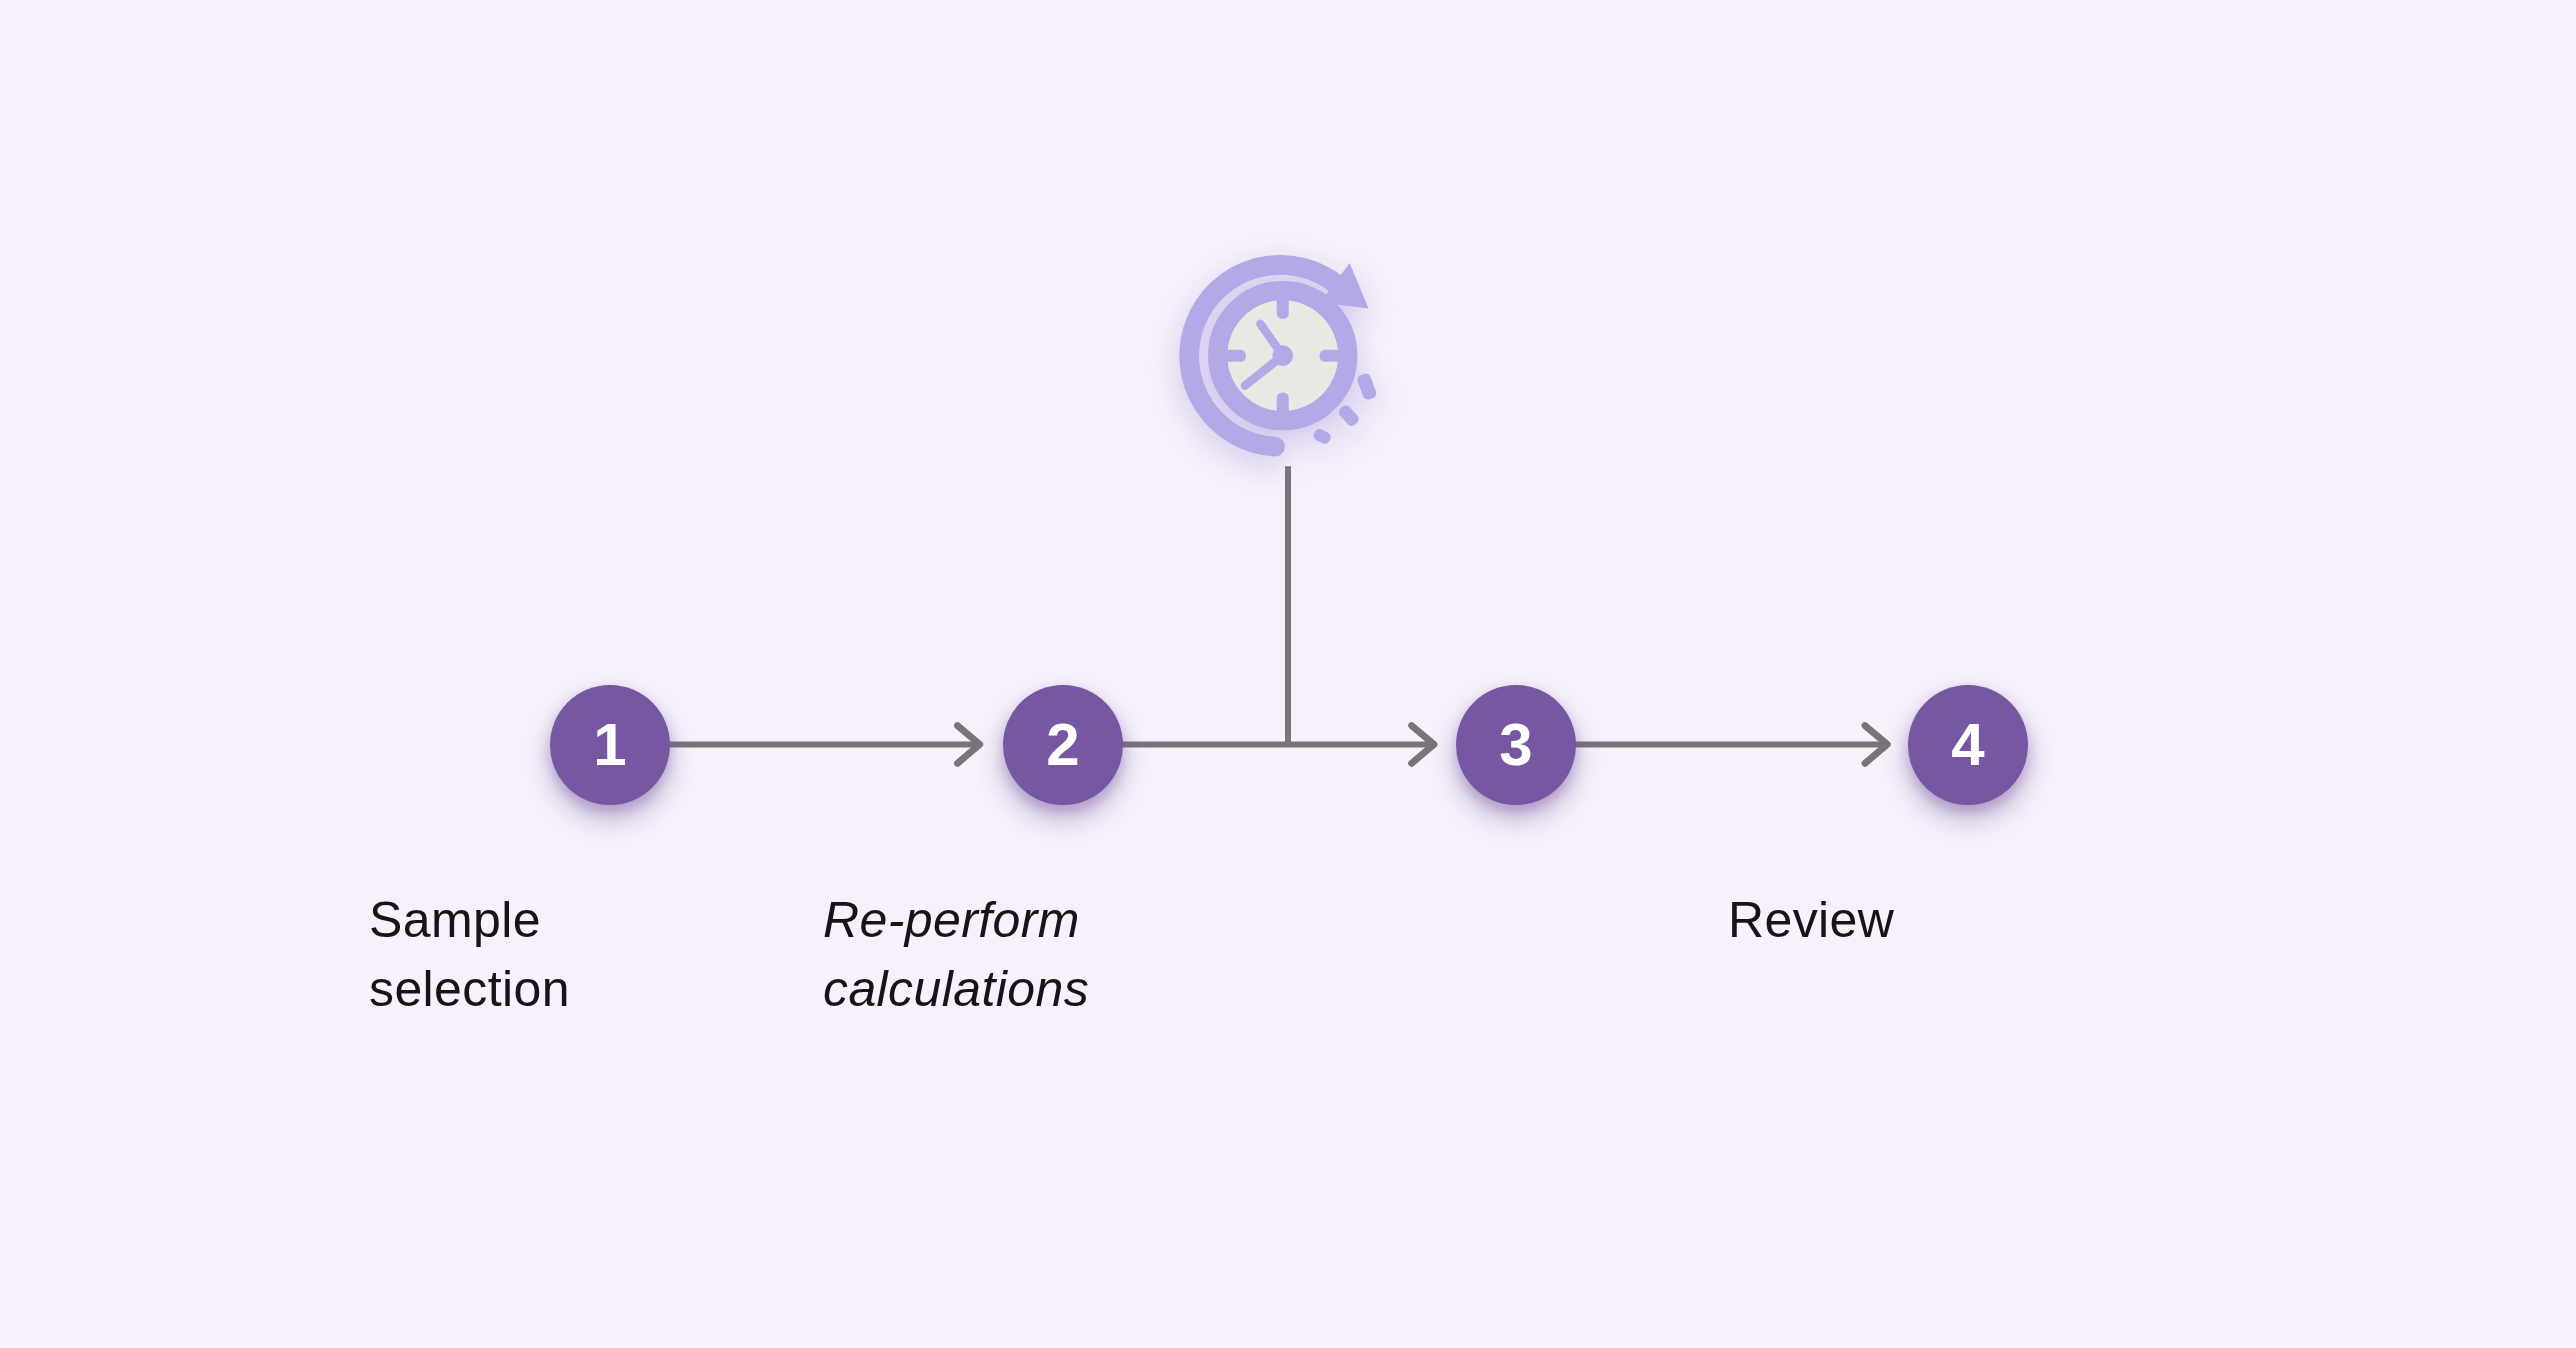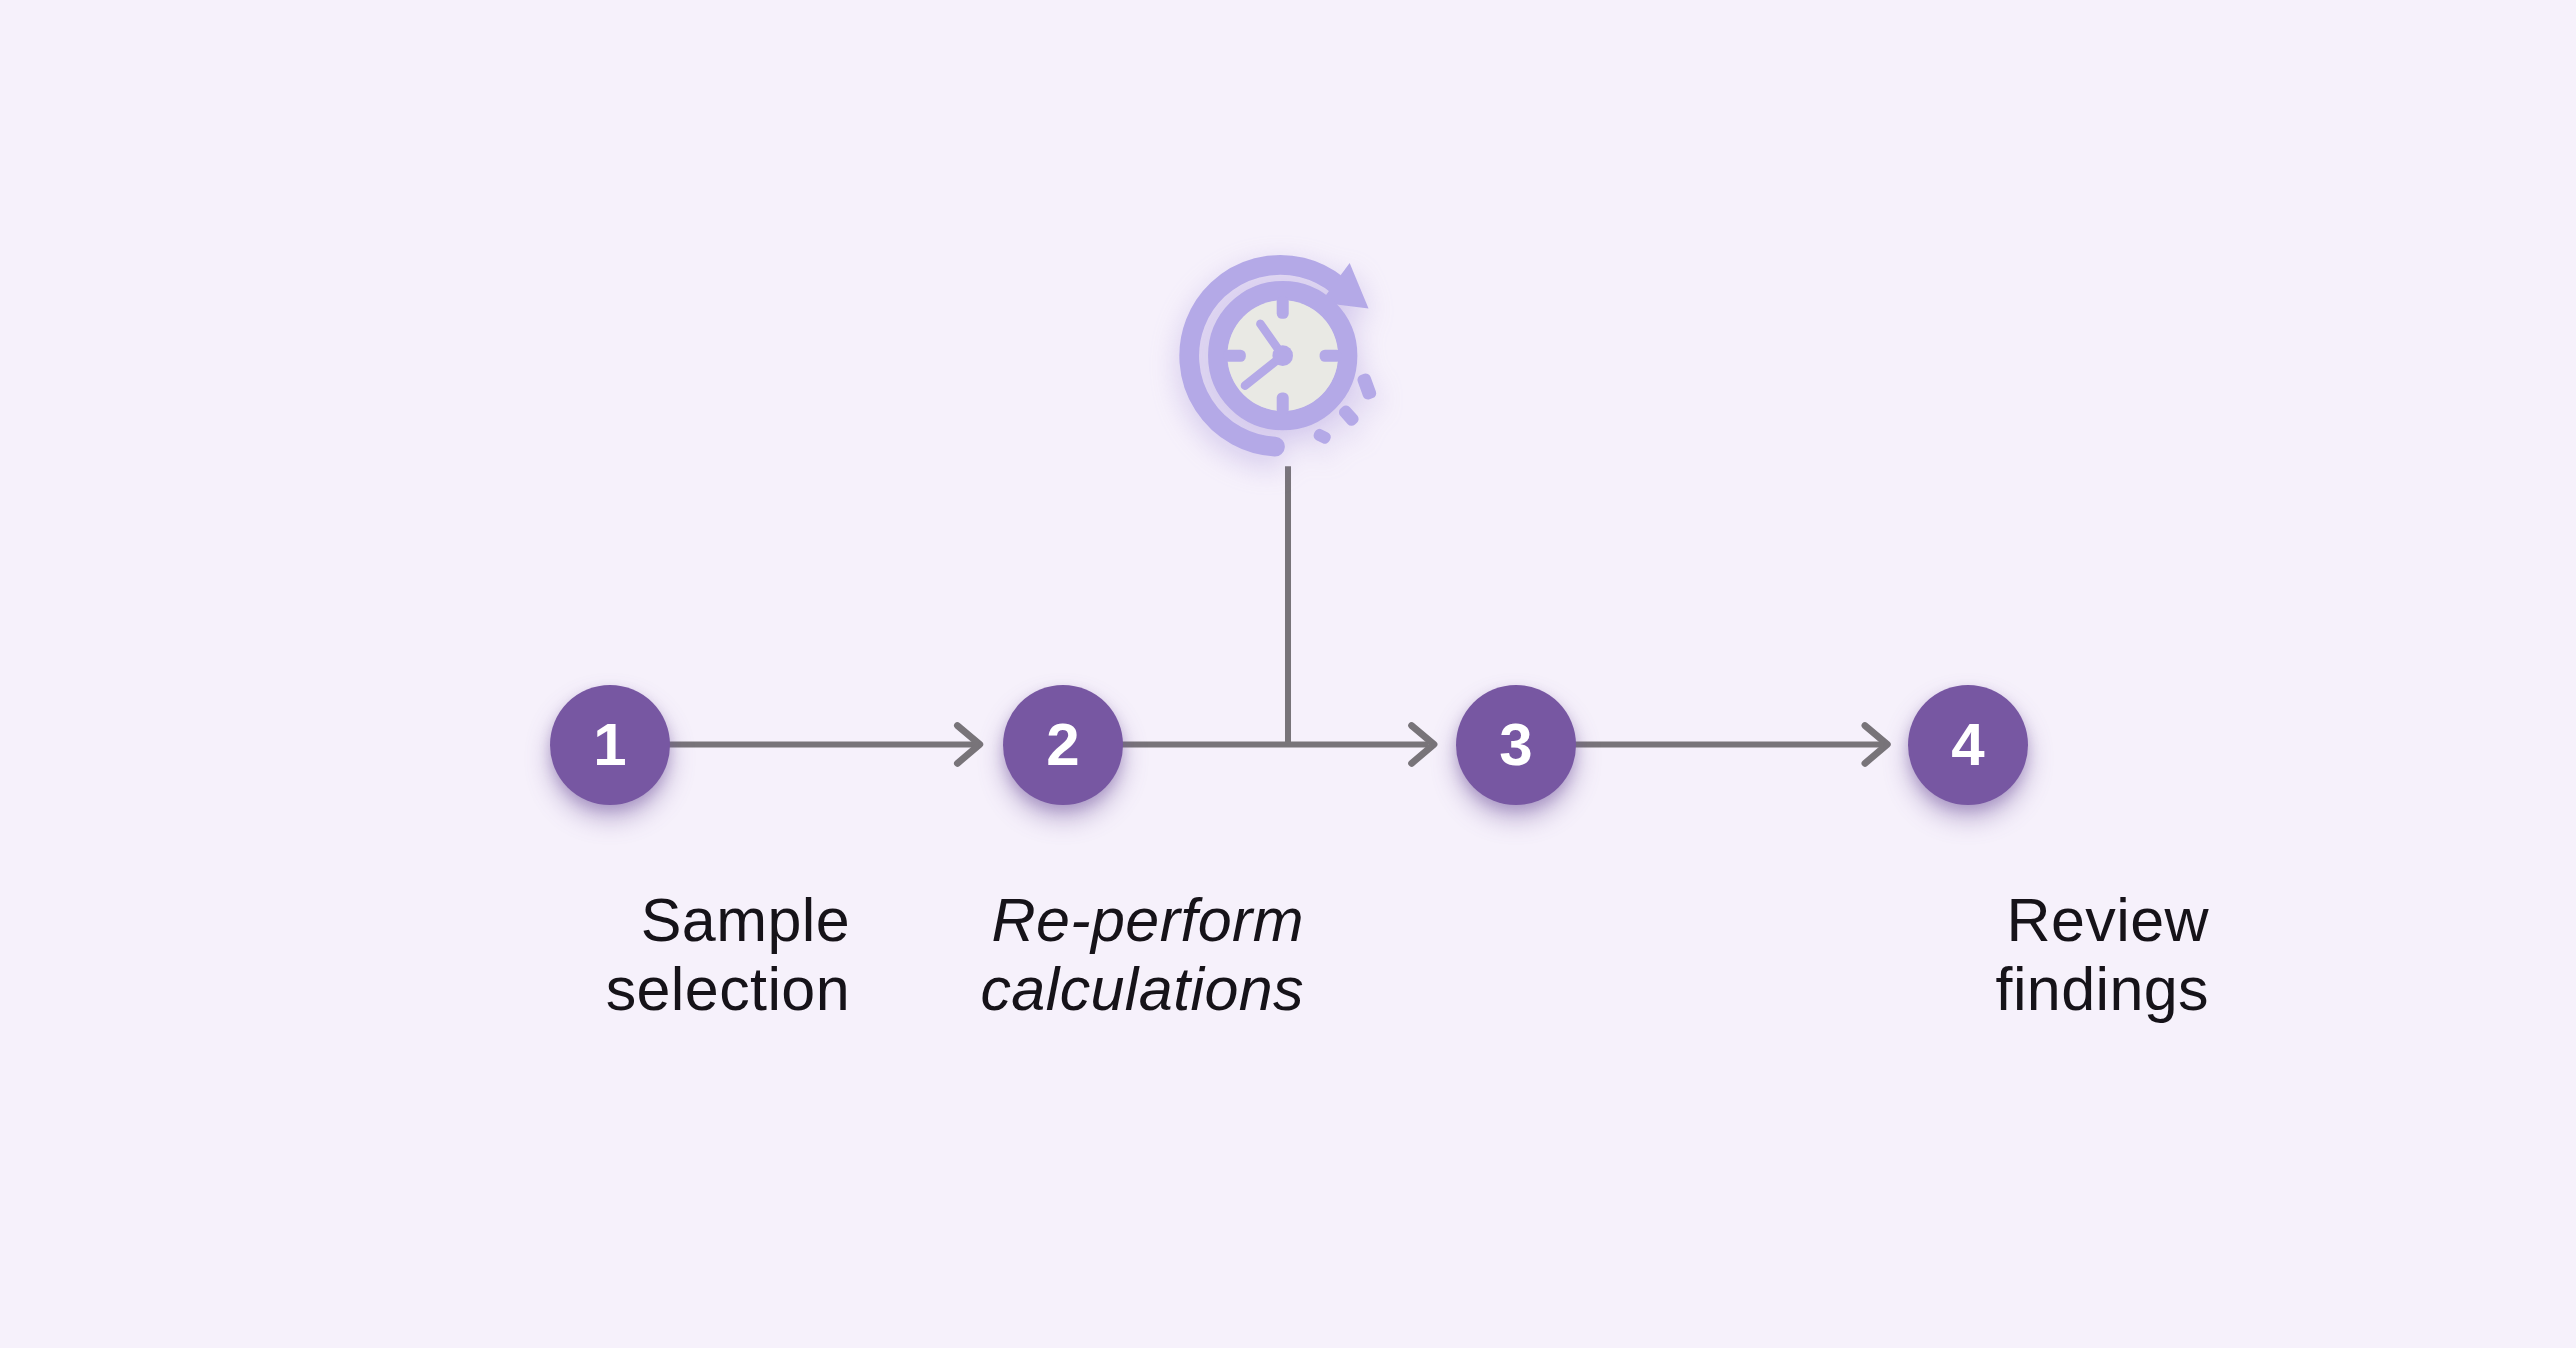--- a/index.html
+++ b/index.html
@@ -30,23 +30,23 @@
     box-shadow:0 13.7px 24px rgba(110,80,155,0.42), 0 5.2px 10.3px rgba(110,80,155,0.25);
   }
   .step-number{
     color:var(--color-step_number);
     font-size:60px;font-weight:600;line-height:1;
     letter-spacing:0;
   }
   .step-label{
     position:absolute;
     width:481px;top:886px;
-    text-align:right;
+    text-align:left;
     color:var(--color-label_text);
-    font-size:61px;font-weight:500;line-height:69px;
+    font-size:50px;font-weight:500;line-height:69px;
     letter-spacing:0.4px;
   }
   .clock-icon{
     position:absolute;left:1166px;top:237px;
     width:236px;height:251px;
     filter:drop-shadow(0 10.3px 13.7px rgba(150,130,210,0.38));
   }
 </style>
 </head>
 <body>
@@ -107,17 +107,16 @@
 
   <div class="step-circle" style="left:1456px;top:685px;">
     <span class="step-number">3</span>
   </div>
 
   <div class="step-circle" style="left:1908px;top:685px;">
     <span class="step-number">4</span>
   </div>
   <div class="step-label" style="left:1728px;">
     <div>Review</div>
-    <div>findings</div>
   </div>
 
 </div>
 
 
 </body></html>

